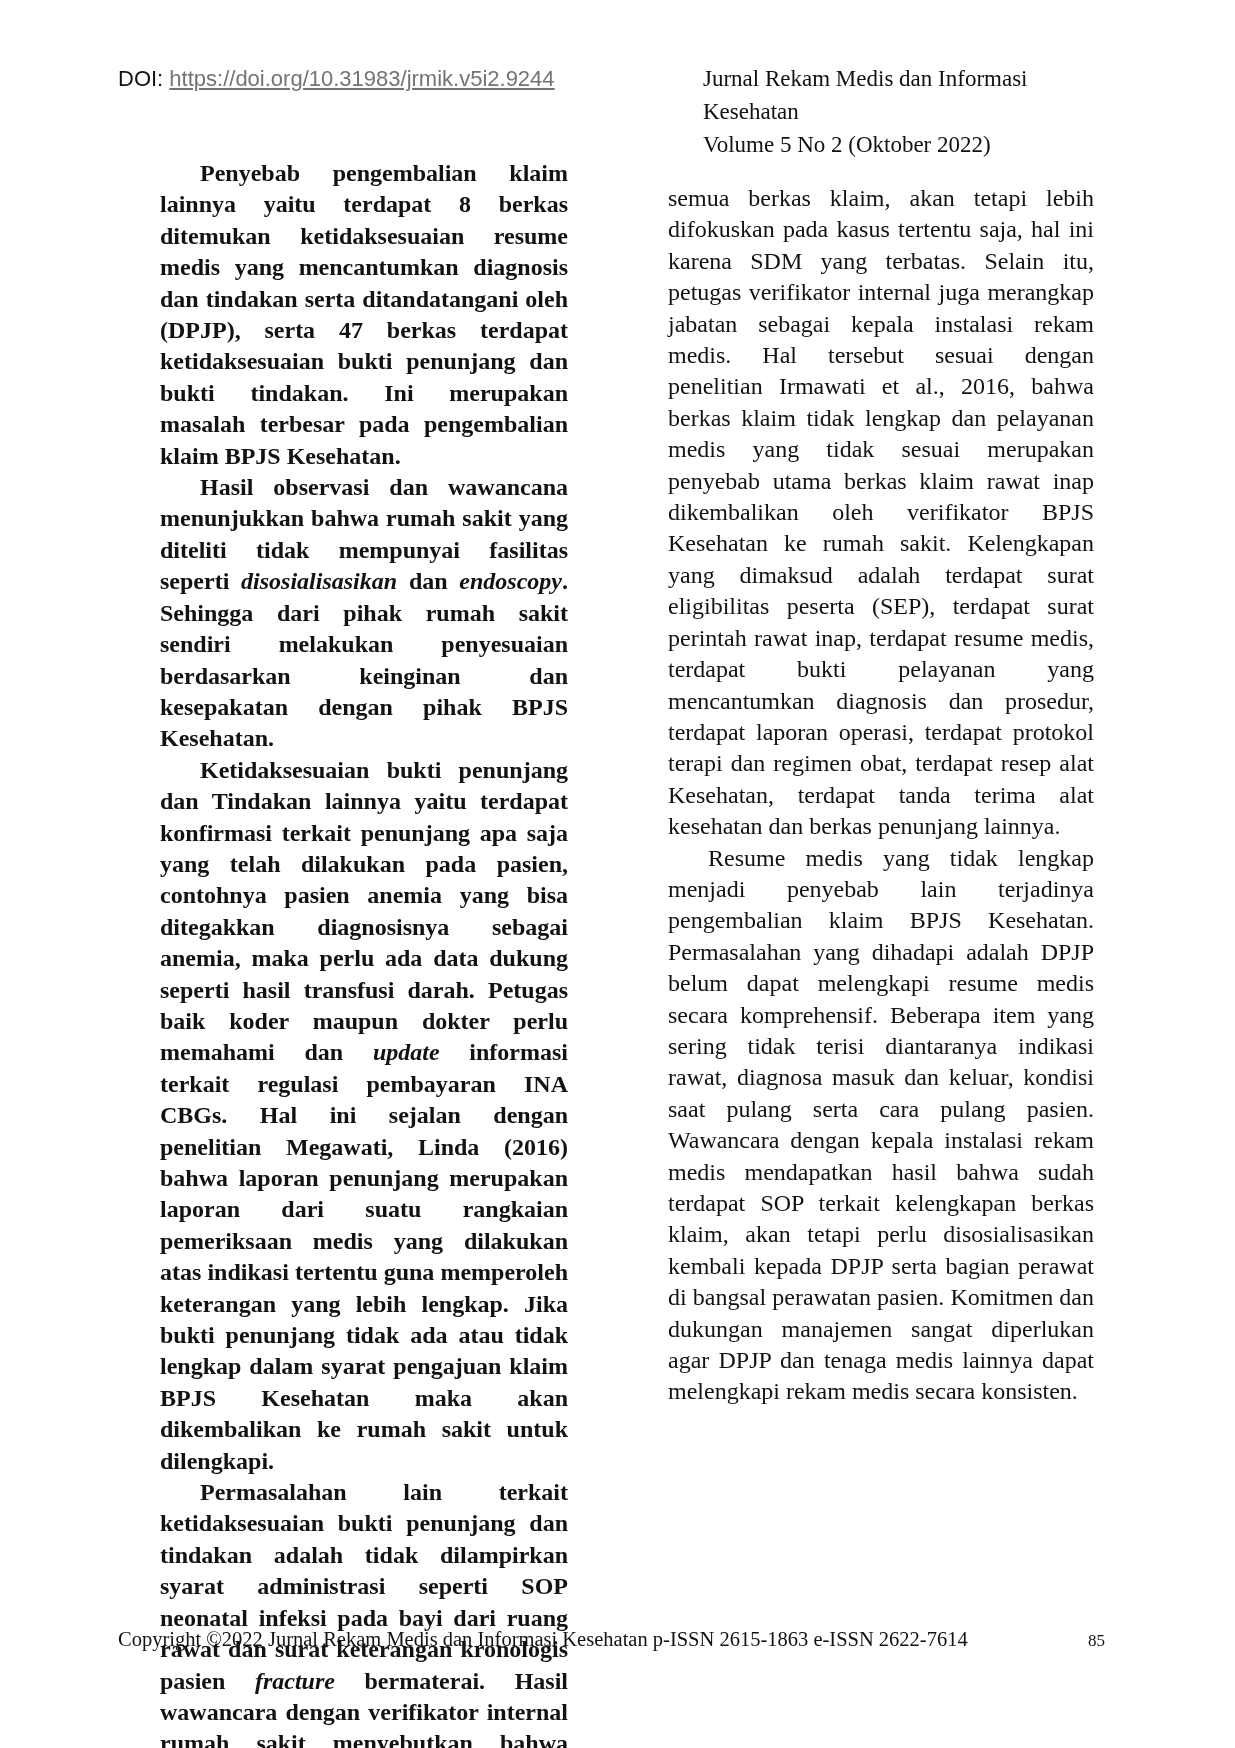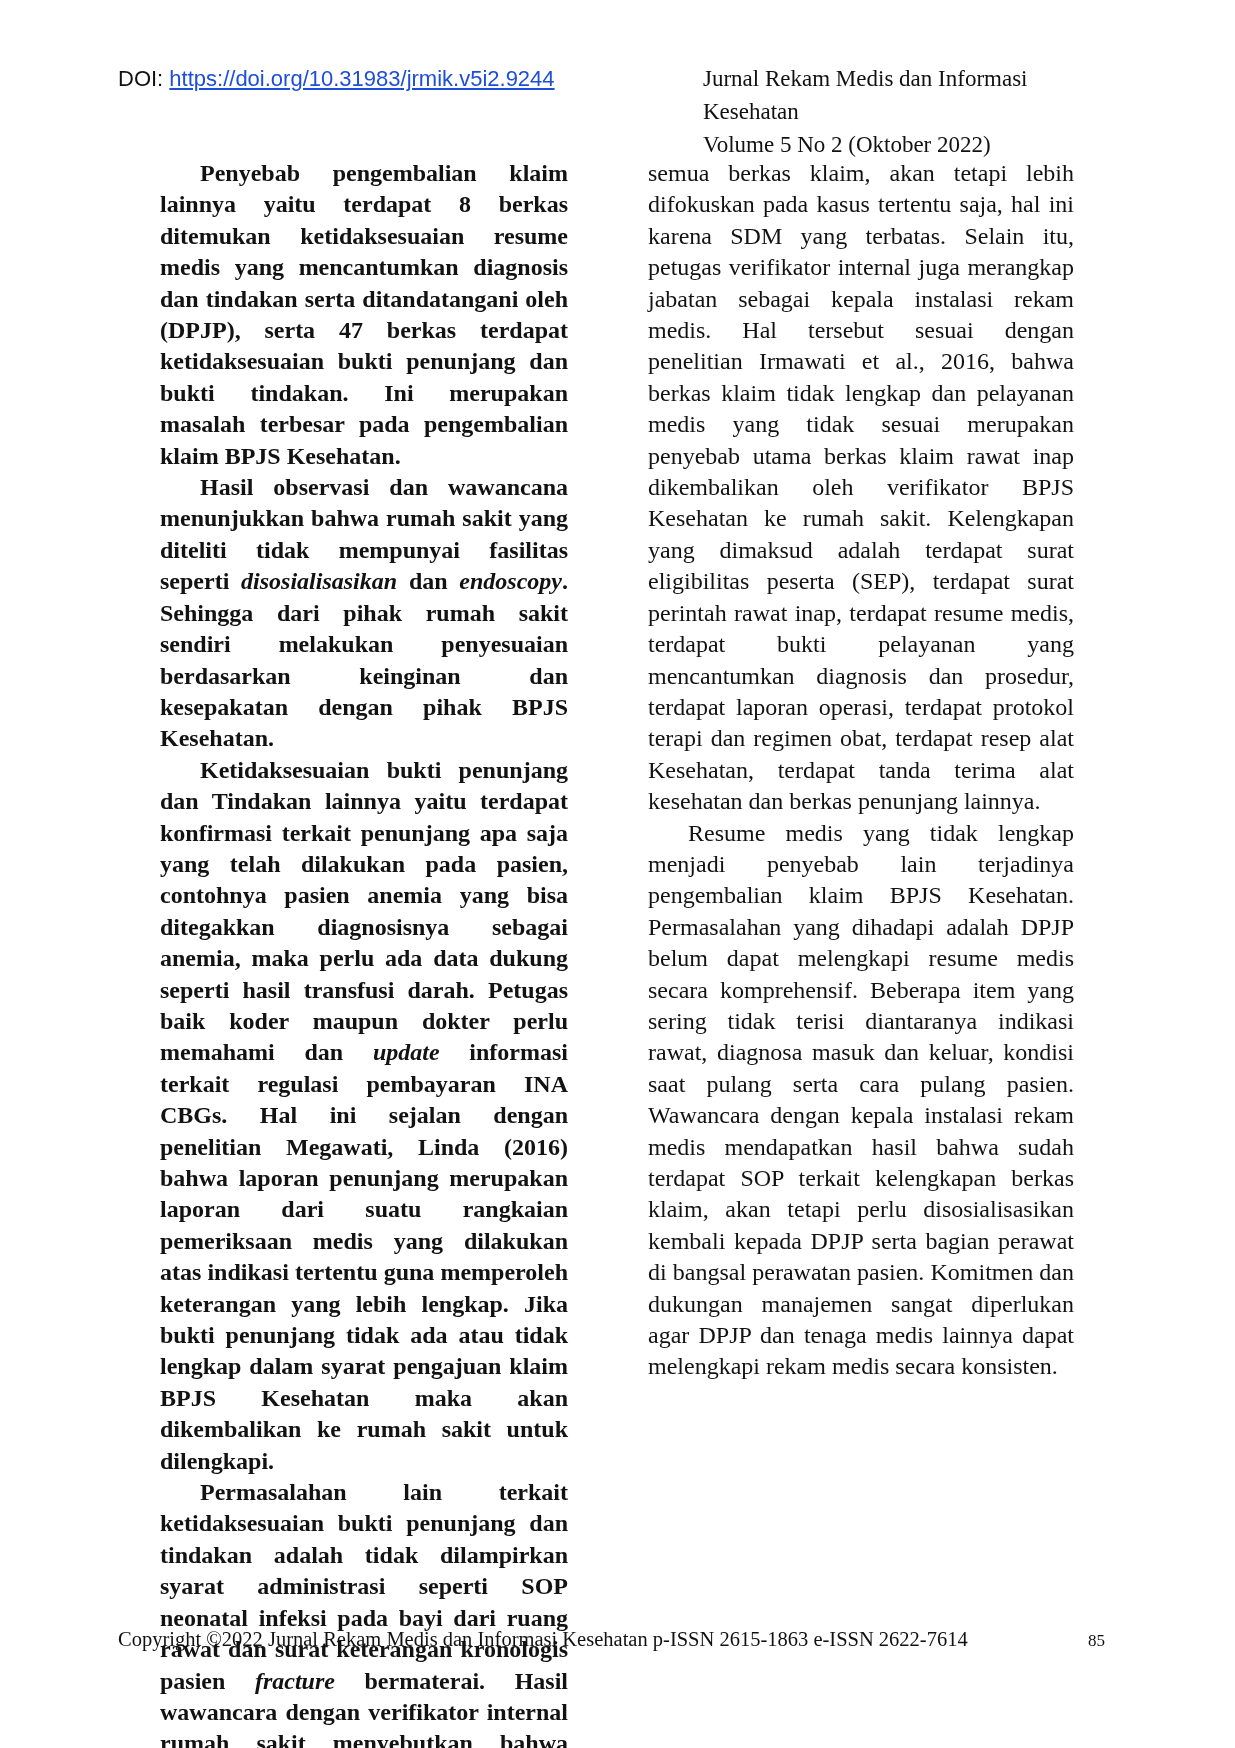--- a/index.html
+++ b/index.html
@@ -27,41 +27,41 @@
     align-items: flex-start;
   }
   .doi-line {
     font-family: "Liberation Sans", sans-serif;
     font-size: 22px;
     white-space: nowrap;
     padding-top: 4px;
   }
   .doi-link {
     text-decoration: underline;
-    color: #1d4ed8;
+    color: #737373;
   }
   .journal-block {
     font-family: "Liberation Serif", serif;
     font-size: 23px;
     line-height: 33px;
     text-align: left;
     width: 420px;
   }
   
   .column {
     position: absolute;
     top: 158px;
     font-family: "Liberation Serif", serif;
     font-size: 24px;
     line-height: 31.4px;
     text-align: justify;
     color: #121212;
   }
   .column-left  { left: 160px; width: 408px; font-weight: bold; }
-  .column-right { left: 648px; width: 426px; }
+  .column-right { left: 668px; width: 426px; margin-top: 25px; }
   .column p {
     margin: 0;
     padding: 0;
   }
   .column p.indent {
     text-indent: 40px;
   }
   .column .it {
     font-style: italic;
   }

